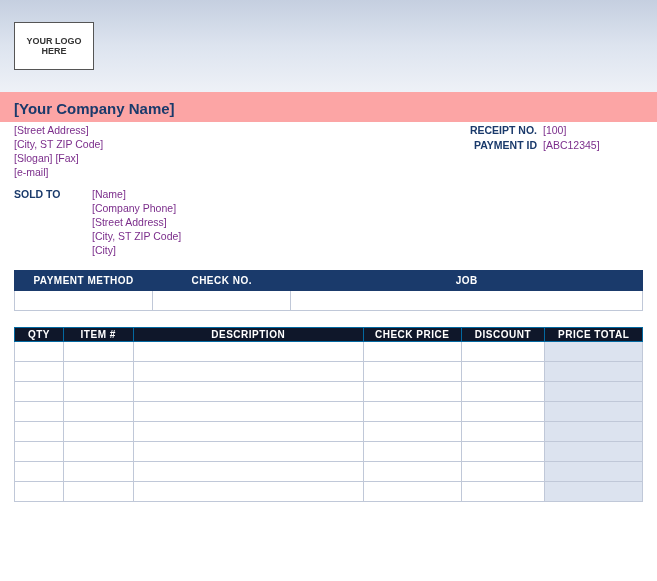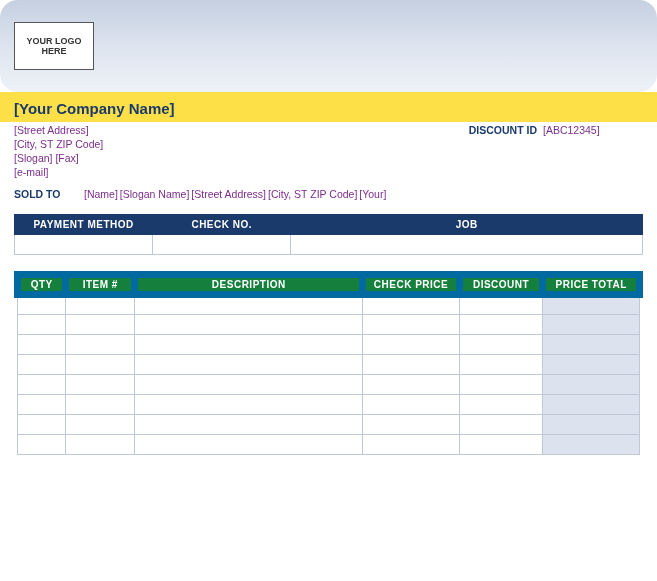--- a/index.html
+++ b/index.html
@@ -12,21 +12,20 @@
     }
 
     
     .header {
       background: linear-gradient(to bottom, #c5cfe0, #dde4ef, #eef1f7);
       padding: 22px 14px;
       display: flex;
       align-items: center;
       justify-content: space-between;
       min-height: 65px;
-      border-radius: 18px;
     }
 
     .logo-box {
       border: 1px solid #555;
       width: 80px;
       height: 48px;
       display: flex;
       align-items: center;
       justify-content: center;
       text-align: center;
@@ -40,21 +39,21 @@
     .receipt-title {
       font-size: 28px;
       font-weight: bold;
       color: #1a3a6b;
       letter-spacing: 1px;
     }
 
     
     .company-section {
       padding: 8px 14px 4px 14px;
-      background: #fde047;
+      background: #fca5a5;
     }
 
     .company-name {
       font-size: 15px;
       font-weight: bold;
       color: #1a3a6b;
       margin-bottom: 1px;
     }
 
     .company-slogan {
@@ -108,33 +107,33 @@
     .info-value {
       color: #7b2d8b;
       font-size: 10.5px;
       min-width: 80px;
     }
 
     
     .sold-to-section {
       display: flex;
       padding: 8px 14px 4px 14px;
-      gap: 20px;
+      gap: 28px;
     }
 
     .sold-to-label {
       font-weight: bold;
       font-size: 10.5px;
       color: #1a3a6b;
       min-width: 50px;
     }
 
     .sold-to-details {
       display: flex;
-      flex-direction: row;
+      flex-direction: column;
       gap: 2px;
     }
 
     .sold-line {
       color: #7b2d8b;
       font-size: 10.5px;
     }
 
     
     .payment-table-wrapper {
@@ -168,27 +167,27 @@
     .items-table-wrapper {
       padding: 10px 14px 0 14px;
     }
 
     .items-table {
       width: 100%;
       border-collapse: collapse;
     }
 
     .items-table th {
-      background: #15803d;
+      background: #0f172a;
       color: #fff;
       font-size: 10px;
       font-weight: bold;
       text-align: center;
       padding: 1px 6px;
-      border: 7px solid #0369a1;
+      border: 1px solid #0369a1;
       letter-spacing: 0.5px;
     }
 
     .items-table td {
       border: 1px solid #c0c8d8;
       height: 20px;
       padding: 2px 4px;
     }
 
     .items-table td.shaded {
@@ -230,34 +229,38 @@
 
 <div class="info-row">
   <div class="address-section">
     <div class="addr-line">[Street Address]</div>
     <div class="addr-line">[City, ST  ZIP Code]</div>
     <div class="addr-line">[Slogan] [Fax]</div>
     <div class="addr-line">[e-mail]</div>
   </div>
   <div class="receipt-info-section">
     <div class="receipt-info-row">
-      <span class="info-label">DISCOUNT ID</span>
+      <span class="info-label">RECEIPT  NO.</span>
+      <span class="info-value">[100]</span>
+    </div>
+    <div class="receipt-info-row">
+      <span class="info-label">PAYMENT ID</span>
       <span class="info-value">[ABC12345]</span>
     </div>
   </div>
 </div>
 
 <div class="sold-to-section">
   <div class="sold-to-label">SOLD TO</div>
   <div class="sold-to-details">
     <div class="sold-line">[Name]</div>
-    <div class="sold-line">[Slogan Name]</div>
+    <div class="sold-line">[Company Phone]</div>
     <div class="sold-line">[Street Address]</div>
     <div class="sold-line">[City, ST  ZIP Code]</div>
-    <div class="sold-line">[Your]</div>
+    <div class="sold-line">[City]</div>
   </div>
 </div>
 
 <div class="payment-table-wrapper">
   <table class="payment-table">
     <thead>
       <tr>
         <th class="col-pay1">PAYMENT METHOD</th>
         <th class="col-pay2">CHECK NO.</th>
         <th class="col-pay3">JOB</th>

